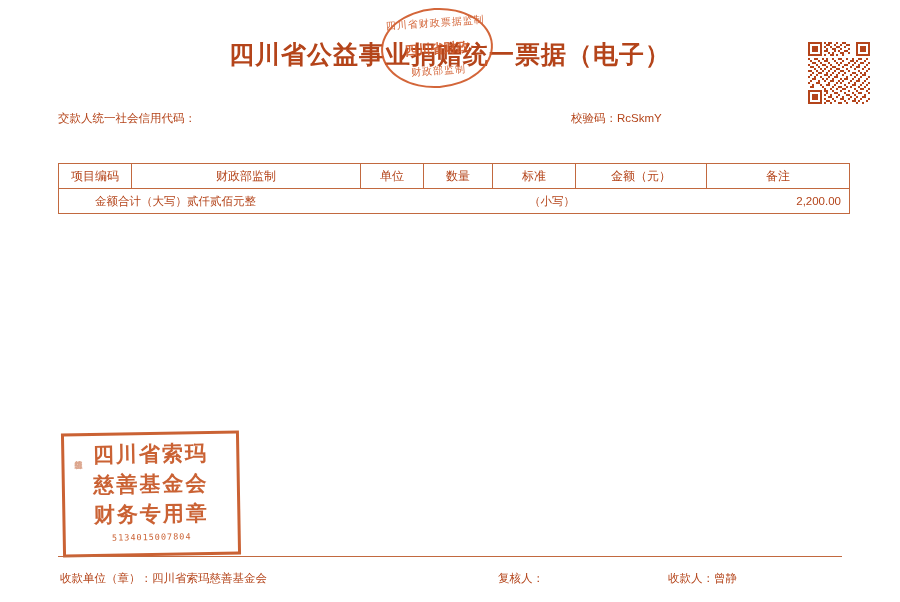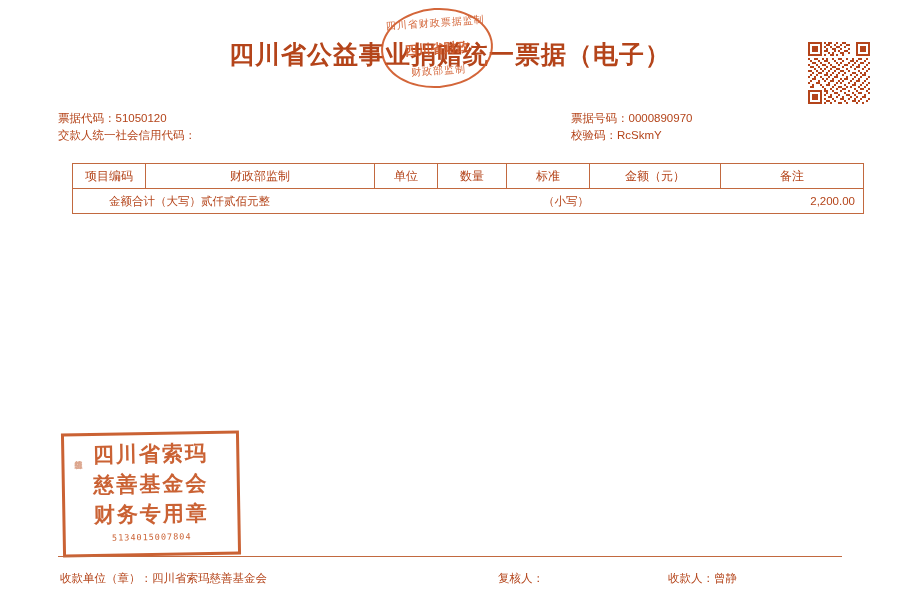--- a/index.html
+++ b/index.html
@@ -113,21 +113,21 @@
   .meta-right {
     position: absolute;
     left: 513px;
     top: 0;
     white-space: nowrap;
   }
 
   
   .tbl {
     position: absolute;
-    left: 72px;
+    left: 58px;
     top: 163px;
     width: 784px;
     border-collapse: collapse;
     table-layout: fixed;
     font-size: 11.5px;
     color: #b4441a;
   }
   .tbl td, .tbl th {
     border: 1px solid #c2693f;
     padding: 0;
@@ -484,24 +484,20 @@
         <rect x="15" y="30" width="2" height="1"></rect>
           <rect x="19" y="30" width="1" height="1"></rect>
         <rect x="24" y="30" width="1" height="1"></rect>
           <rect x="27" y="30" width="1" height="1"></rect>
       </g>
     </svg>
   </div>
 
   <div class="meta">
     <div class="meta-row">
-      <span class="meta-left"><span>票据代码：</span><span>51050120</span></span>
-      <span class="meta-right"><span>票据号码：</span><span>0000890970</span></span>
-    </div>
-    <div class="meta-row">
       <span class="meta-left"><span>交款人统一社会信用代码：</span><span></span></span>
       <span class="meta-right"><span>校验码：</span><span>RcSkmY</span></span>
     </div>
   </div>
 
   <table class="tbl">
     <thead>
       <tr>
         <th class="c-code">项目编码</th>
         <th class="c-name">财政部监制</th>

